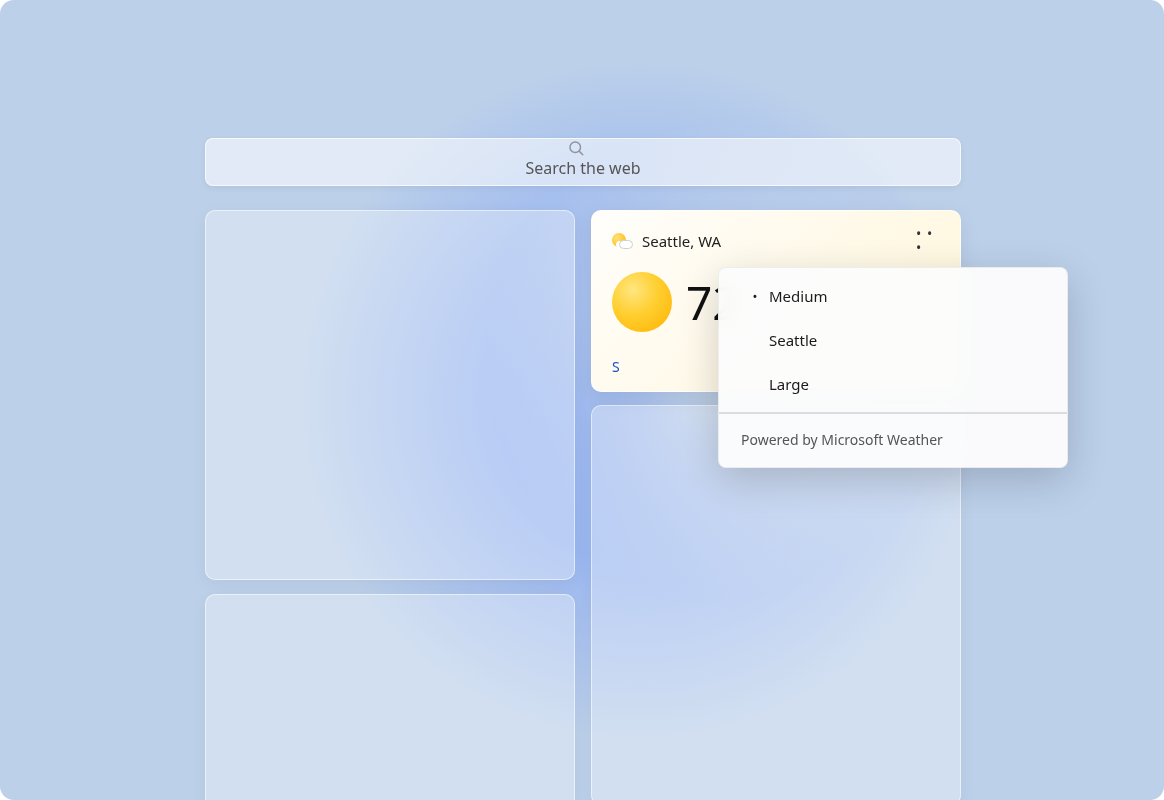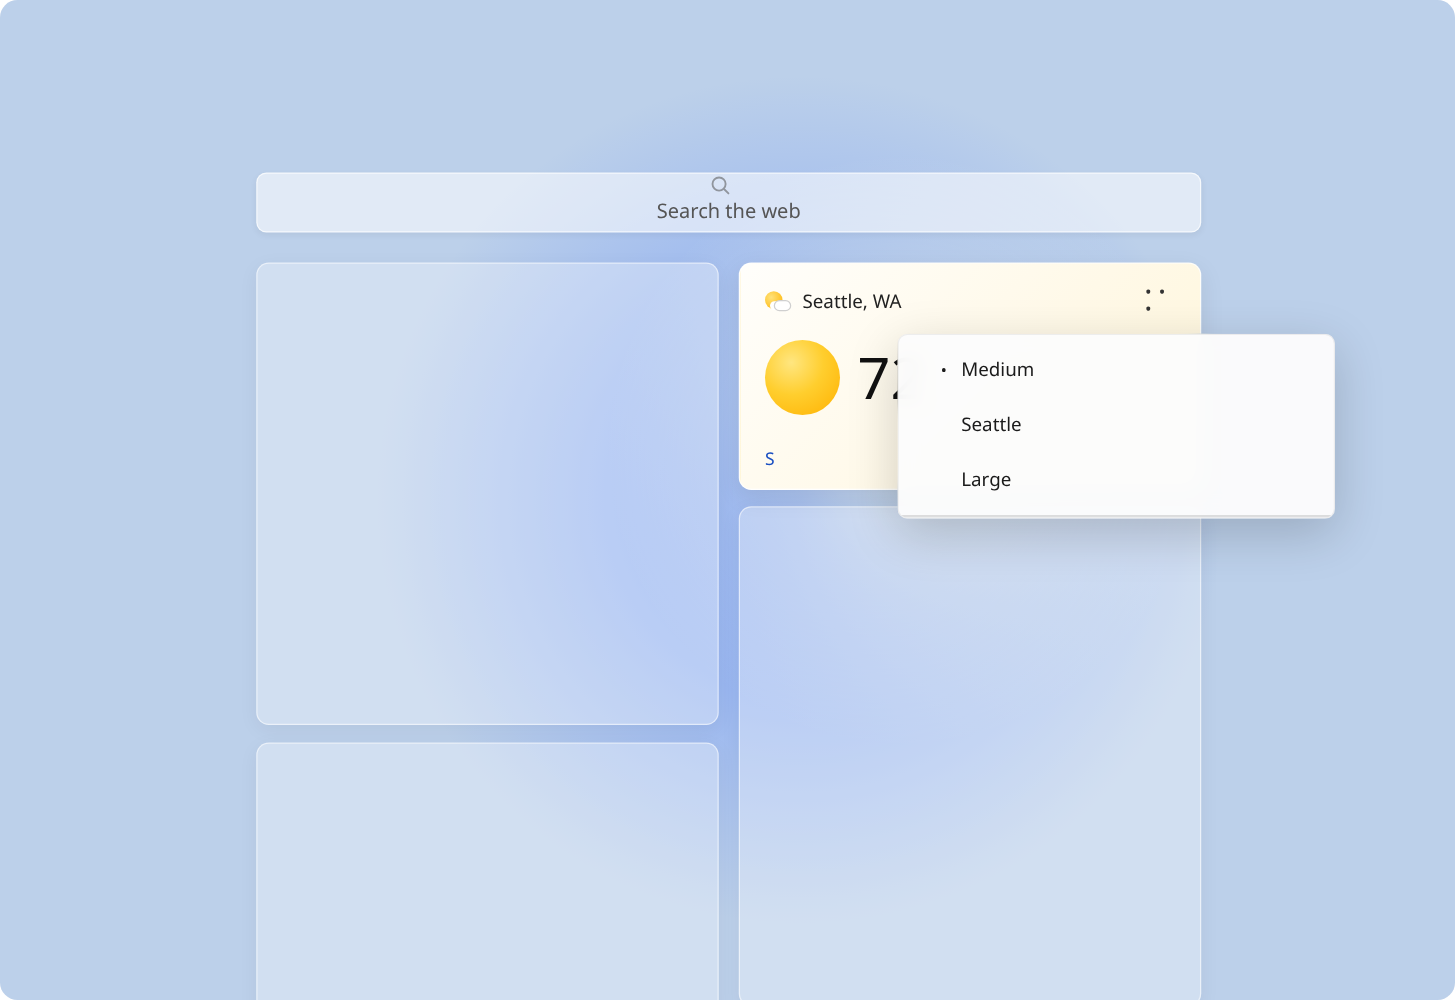--- a/index.html
+++ b/index.html
@@ -218,15 +218,16 @@
         <span class="bullet-col"></span>
         <span>Seattle</span>
       </div>
       <div class="menu-item">
         <span class="bullet-col"></span>
         <span>Large</span>
       </div>
     </div>
     <div class="menu-sep"></div>
     <div class="menu-sep"></div>
+    <div class="menu-footer">Powered by Microsoft Weather</div>
   </div>
 
 </div>
 
 </body></html>

